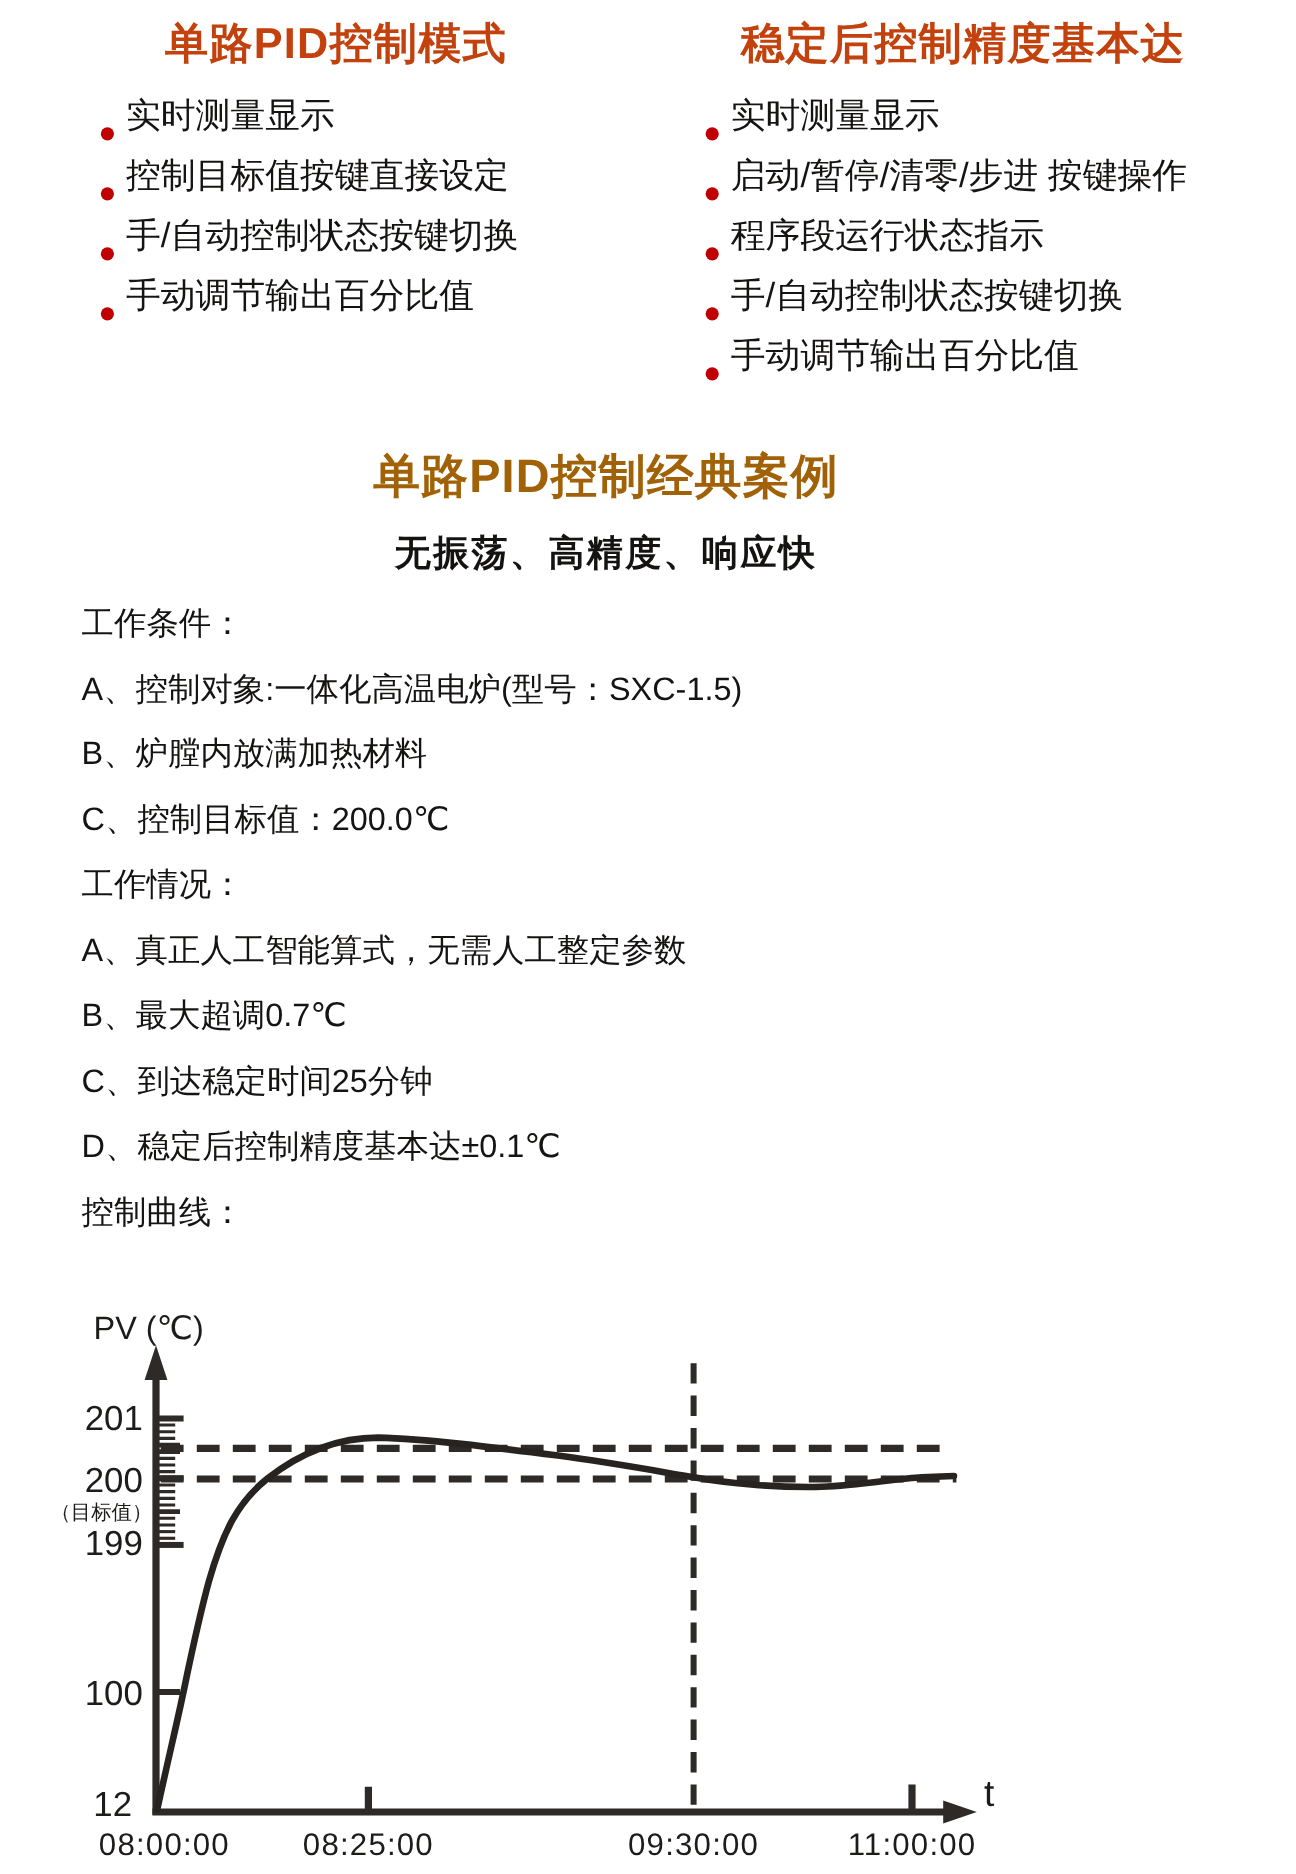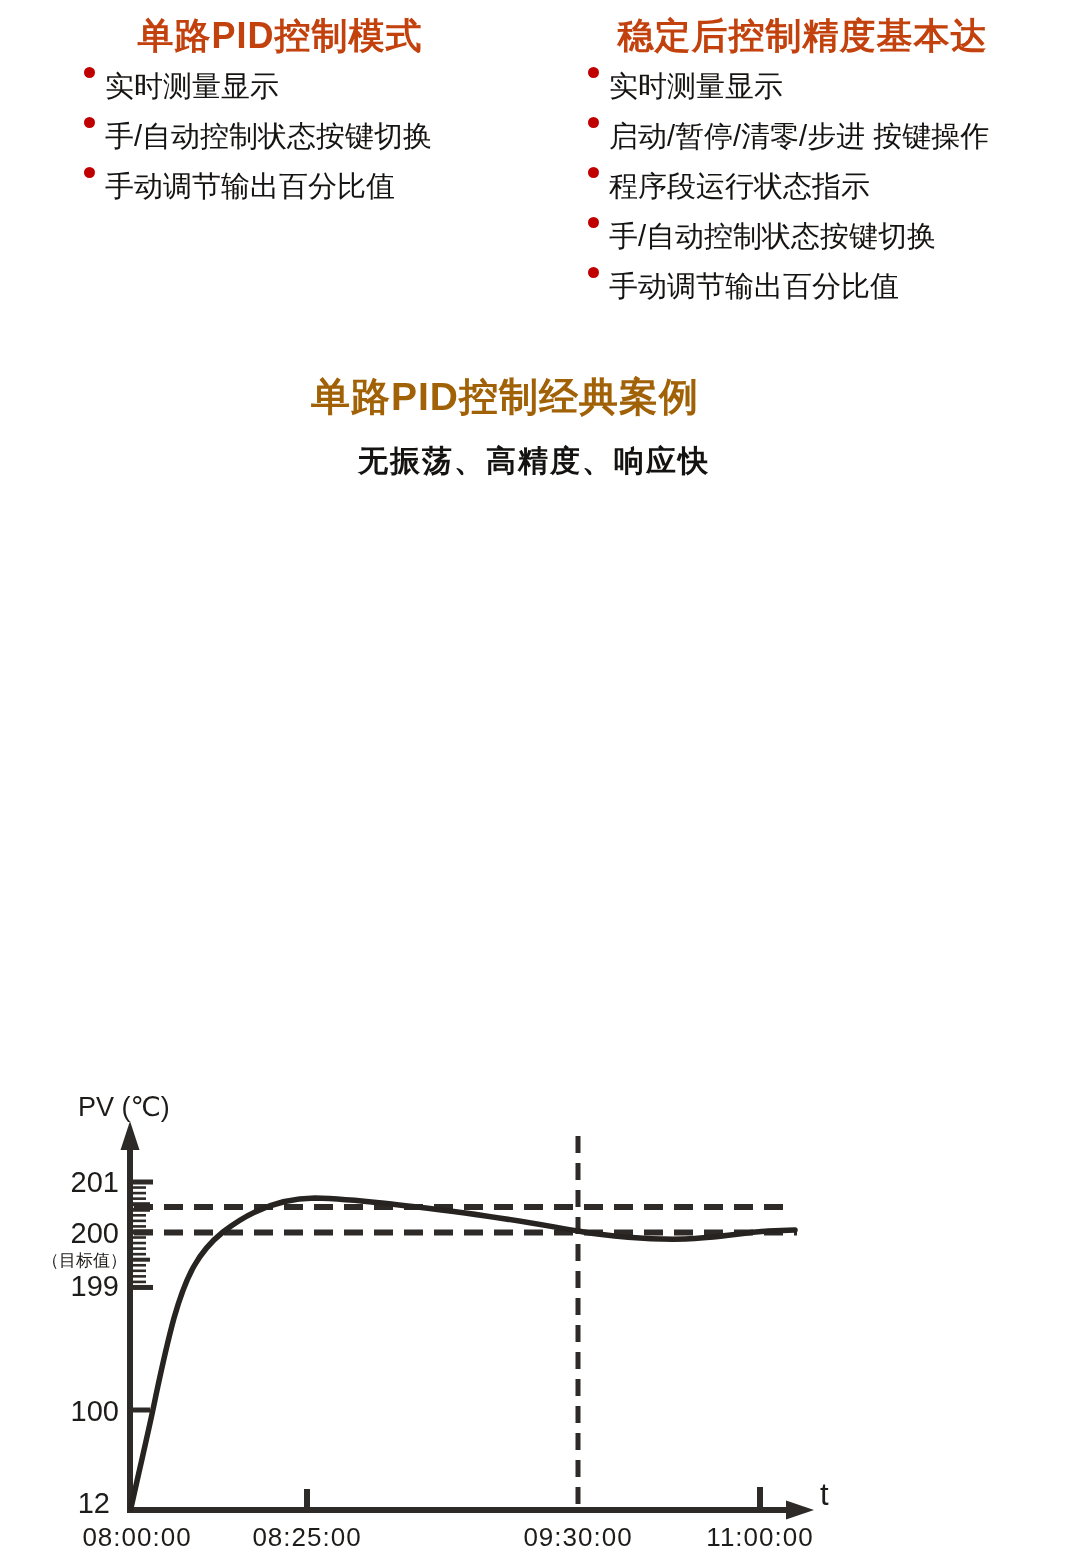--- a/index.html
+++ b/index.html
@@ -17,37 +17,36 @@
     text-align:center;letter-spacing:1px;
   }
   .col-title.left{left:60px;width:440px;}
   .col-title.right{left:595px;width:415px;}
   ul.features{
     position:absolute;top:67px;margin:0;padding:0;list-style:none;
   }
   ul.features.left{left:84px;}
   ul.features.right{left:588px;}
   ul.features li{
-    height:50px;display:flex;align-items:flex-start;
+    height:50px;display:flex;align-items:flex-end;
     font-size:29px;color:#161413;white-space:nowrap;
   }
   .dot{
     width:11px;height:11px;border-radius:50%;
     background:#c00000;margin-right:10px;flex:none;
   }
   .case-title{
     position:absolute;top:370px;left:0;width:1010px;
     text-align:center;font-size:39px;font-weight:bold;color:#a16207;
     letter-spacing:1px;
   }
   .case-subtitle{
     position:absolute;top:441px;left:0;width:1010px;
     text-align:center;font-size:30px;font-weight:bold;color:#141312;
     letter-spacing:2px;
-    padding-left:29px;
   }
   .body-lines{
     position:absolute;left:68px;top:492px;width:940px;
   }
   .bline{
     height:54.5px;display:flex;align-items:center;
     font-size:27px;color:#161413;white-space:nowrap;
   }
   svg.chart{position:absolute;left:0;top:1080px;}
   svg.chart text{
@@ -60,20 +59,24 @@
 
 <div class="page">
 
   <div class="col-title left">单路PID控制模式</div>
   <div class="col-title right">稳定后控制精度基本达</div>
 
   <ul class="features left">
     <li>
         <span class="dot"></span>
         <span>实时测量显示</span>
+      </li>
+    <li>
+        <span class="dot"></span>
+        <span>控制目标值按键直接设定</span>
       </li>
     <li>
         <span class="dot"></span>
         <span>手/自动控制状态按键切换</span>
       </li>
     <li>
         <span class="dot"></span>
         <span>手动调节输出百分比值</span>
       </li>
   </ul>
@@ -97,20 +100,32 @@
       </li>
     <li>
         <span class="dot"></span>
         <span>手动调节输出百分比值</span>
       </li>
   </ul>
 
   <div class="case-title">单路PID控制经典案例</div>
   <div class="case-subtitle">无振荡、高精度、响应快</div>
 
+  <div class="body-lines">
+    <div class="bline">工作条件：</div>
+    <div class="bline">A、控制对象:一体化高温电炉(型号：SXC-1.5)</div>
+    <div class="bline">B、炉膛内放满加热材料</div>
+    <div class="bline">C、控制目标值：200.0℃</div>
+    <div class="bline">工作情况：</div>
+    <div class="bline">A、真正人工智能算式，无需人工整定参数</div>
+    <div class="bline">B、最大超调0.7℃</div>
+    <div class="bline">C、到达稳定时间25分钟</div>
+    <div class="bline">D、稳定后控制精度基本达±0.1℃</div>
+    <div class="bline">控制曲线：</div>
+  </div>
 
   <svg class="chart" width="1080" height="482" viewBox="0 1080 1080 482">
 
     <line x1="130" y1="1145" x2="130" y2="1512" stroke="#2e2a27" stroke-width="6"></line>
     <polygon points="130,1121 120.5,1150 139.5,1150" fill="#2e2a27"></polygon>
 
     <line x1="127" y1="1510" x2="790" y2="1510" stroke="#2e2a27" stroke-width="6"></line>
     <polygon points="814,1510 786,1500.5 786,1519.5" fill="#2e2a27"></polygon>
 
     <g id="y-ticks">

